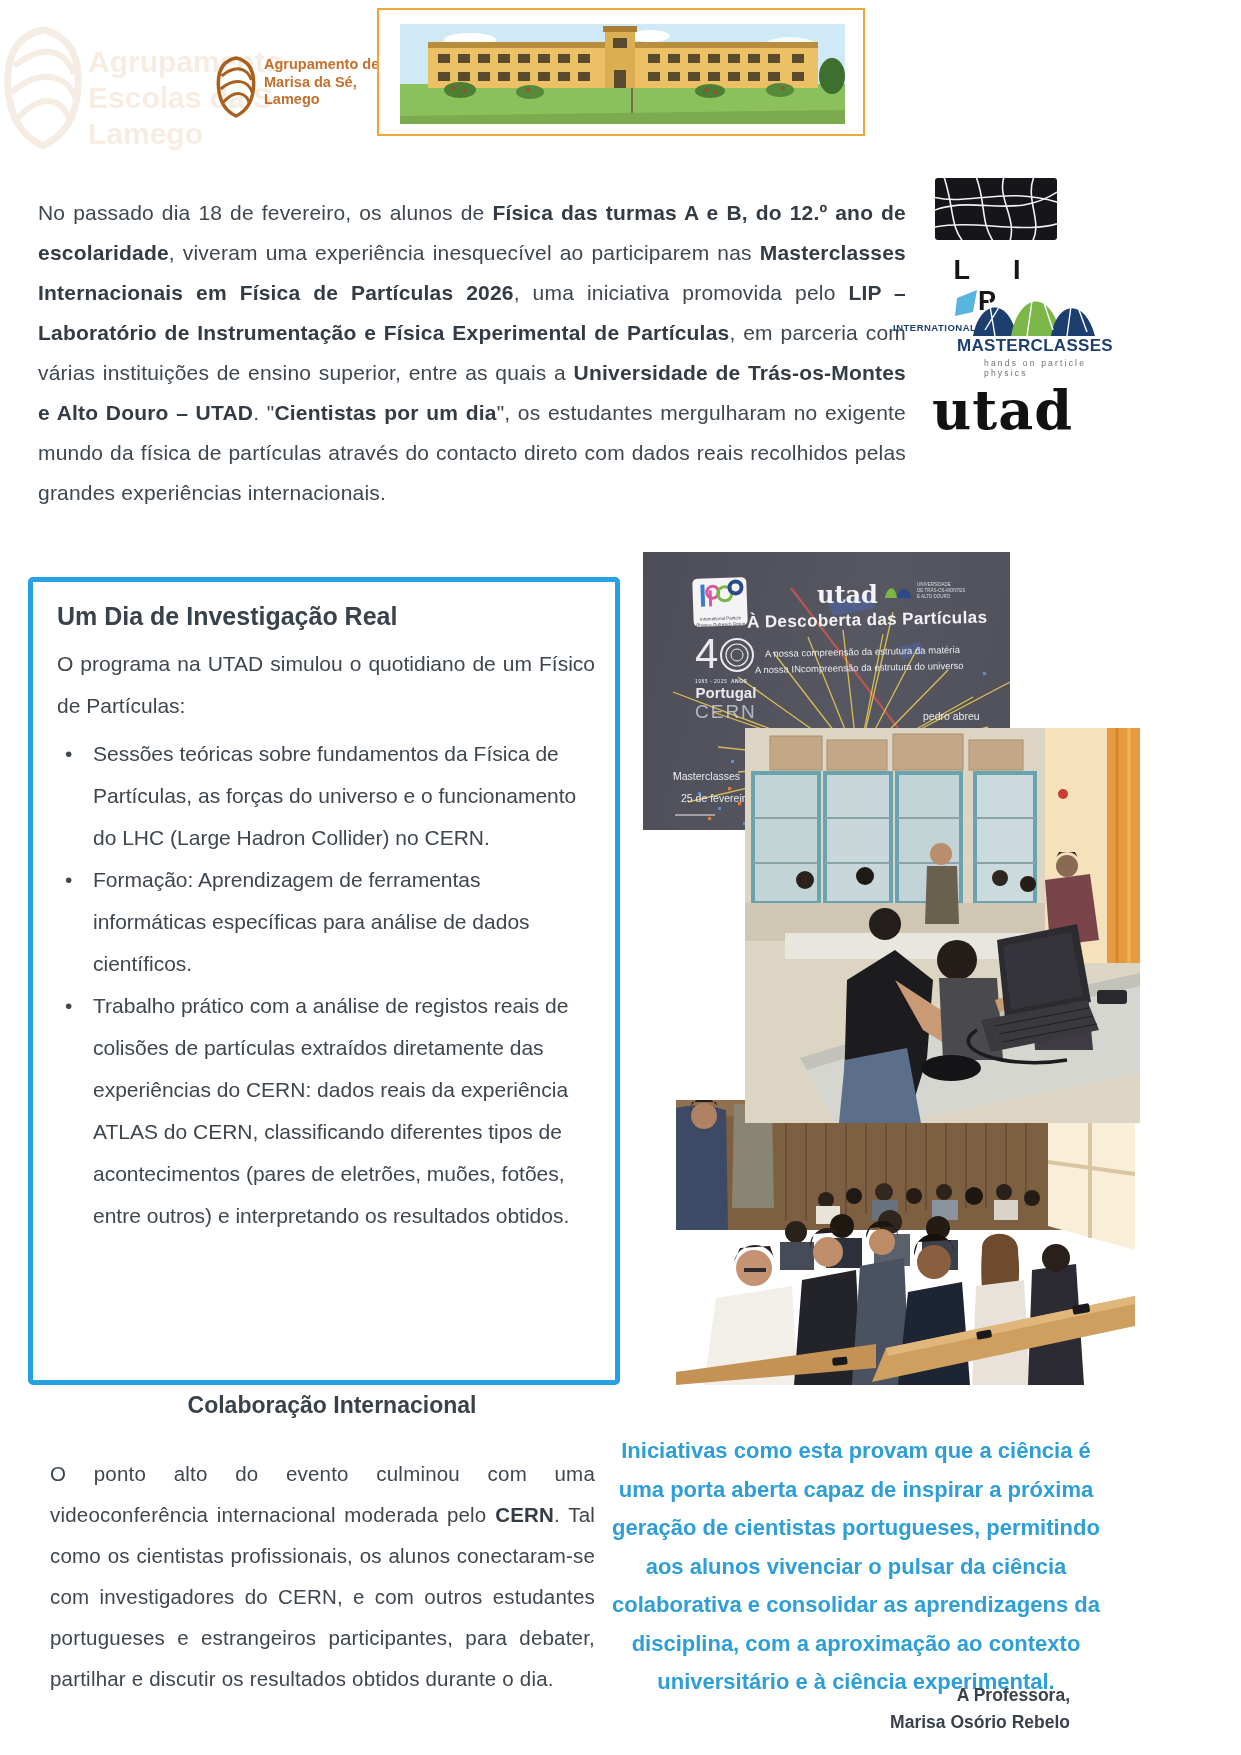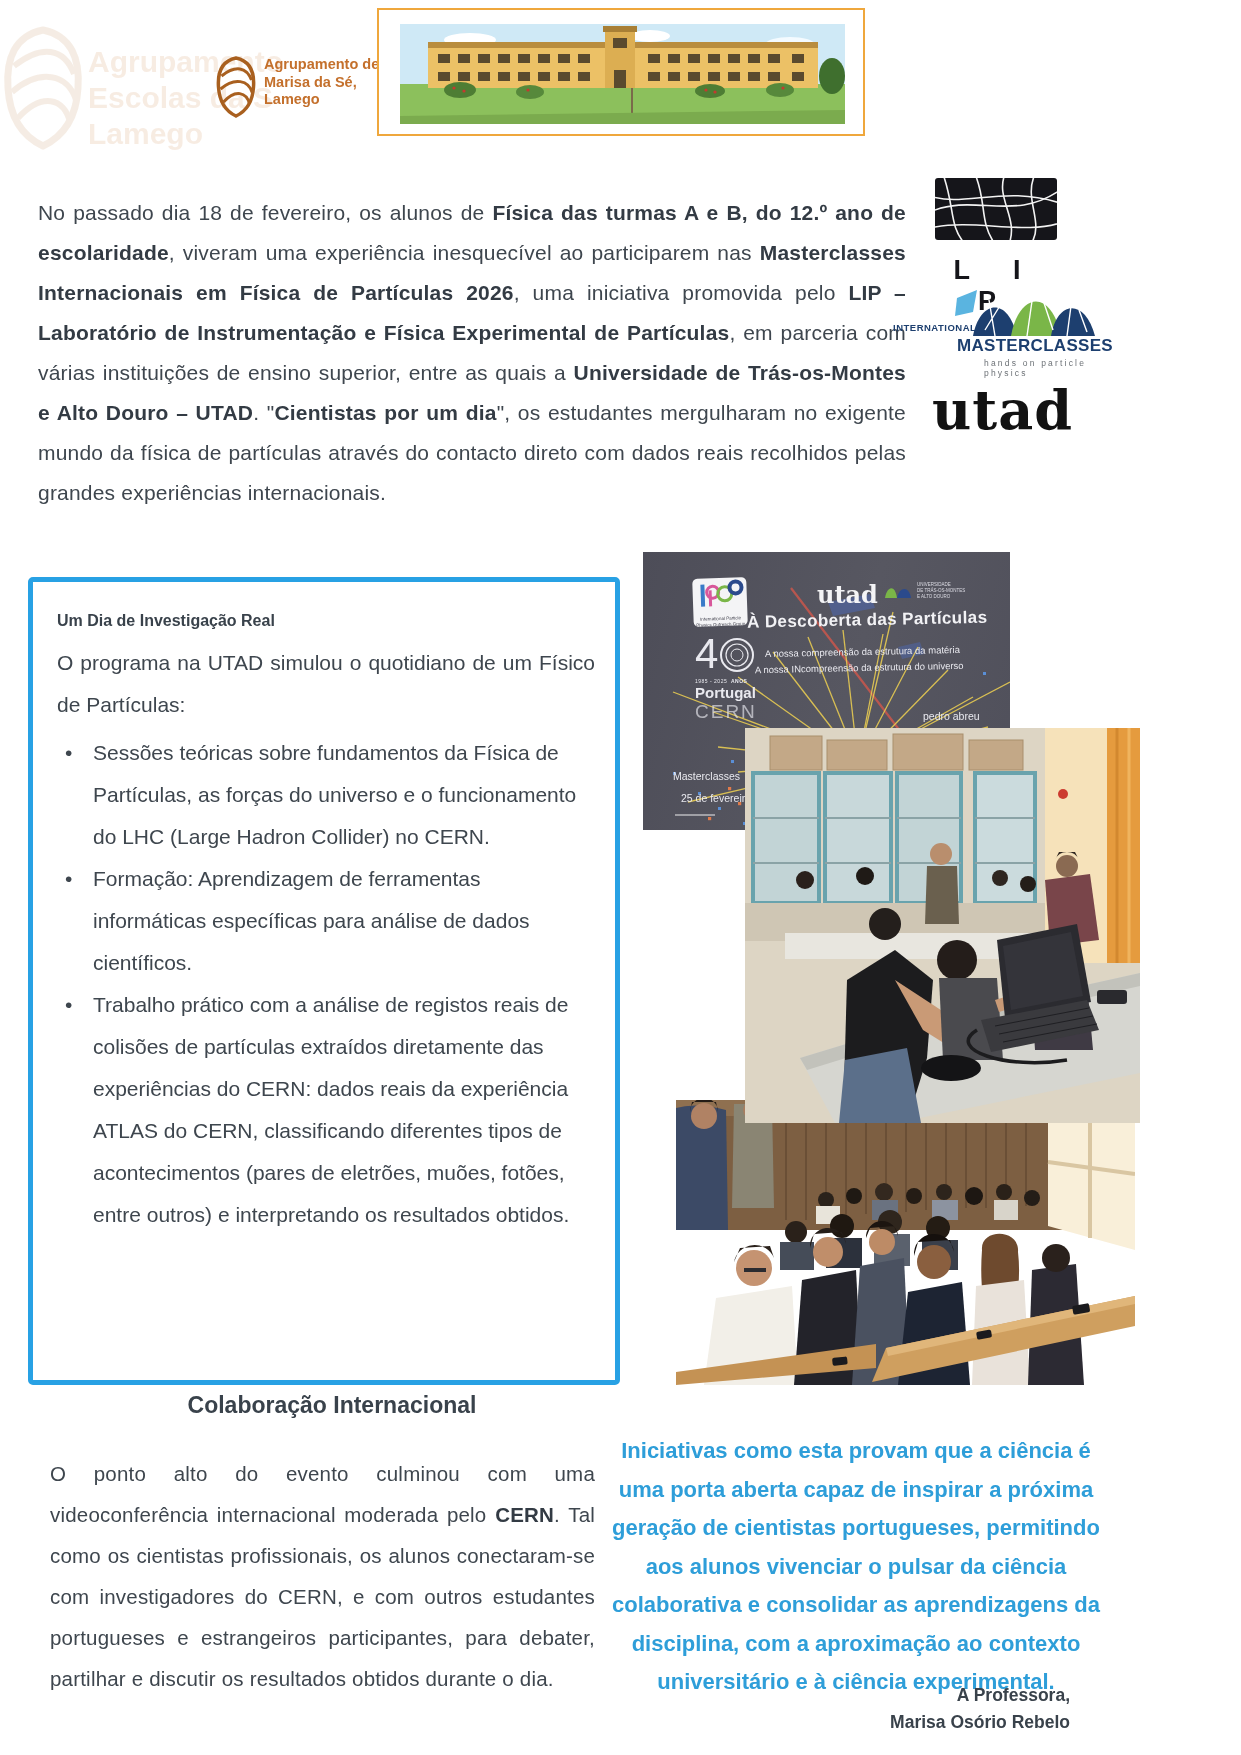--- a/index.html
+++ b/index.html
@@ -20,21 +20,21 @@
   
   .lip-letters{font-weight:900;font-size:27px;color:#15151a;letter-spacing:18px;margin-top:11px;}
   .imc-int{font-weight:700;font-size:9.5px;color:#1d3f6f;letter-spacing:.5px;}
   .imc-name{font-weight:800;font-size:17px;color:#1d3f6f;letter-spacing:.3px;}
   .imc-tag{font-size:8.5px;color:#6d7277;letter-spacing:2.2px;margin-left:35px;}
   .utad-word{font-family:"DejaVu Serif",serif;font-weight:700;font-size:54px;color:#121212;letter-spacing:1px;}
 
   
   .bluebox{left:28px;top:577px;width:592px;height:808px;border:5px solid #28a1e4;border-radius:5px;
            box-sizing:border-box;background:#ffffff;padding:14px 20px 0 24px;overflow:hidden;}
-  .box-title{font-size:16px;font-weight:700;color:#39424b;margin:16px 0 12px 0;}
+  .box-title{font-size:25px;font-weight:700;color:#39424b;margin:6px 0 12px 0;}
   .box-lead{font-size:21px;line-height:42px;text-align:justify;margin:0 0 6px 0;}
   .bullet{display:flex;font-size:21px;line-height:42px;}
   .bullet .dot{width:28px;flex:0 0 28px;text-align:left;padding-left:8px;}
 
   
   .collab-title{left:36px;top:1392px;width:592px;text-align:center;font-size:23px;font-weight:700;color:#39424b;}
   .collab-p{left:50px;top:1432px;width:545px;font-size:20.5px;line-height:41px;text-align:justify;letter-spacing:.2px;}
 
   
   .quote{left:608px;top:1388px;width:496px;text-align:center;font-weight:700;
@@ -275,21 +275,21 @@
     <div class="abs sl-title" style="left:104px;top:58px;width:260px;">À Descoberta das Partículas</div>
     <div class="abs sl-sub" style="left:122px;top:94px;">A nossa compreensão da estrutura da matéria</div>
     <div class="abs sl-sub" style="left:112px;top:110px;">A nossa INcompreensão da estrutura do universo</div>
     <div class="abs forty" style="left:52px;top:78px;">
       <span style="font-size:42px;font-weight:300;">4</span><svg width="38" height="38" viewBox="0 0 38 38" style="vertical-align:-6px;">
           <circle cx="19" cy="19" r="16" fill="none" stroke="#e9e9ef" stroke-width="2"></circle>
           <circle cx="19" cy="19" r="11" fill="none" stroke="#e9e9ef" stroke-width="1.2"></circle>
           <circle cx="19" cy="19" r="6" fill="none" stroke="#e9e9ef" stroke-width="1"></circle>
         </svg>
       <div style="font-size:5px;letter-spacing:.5px;"><span>1985 - 2025</span> &nbsp;<span style="font-weight:700">ANOS</span></div>
-      <div style="font-size:15px;font-weight:600;">Portugal</div>
+      <div style="font-size:15px;font-weight:600;text-align:center;">Portugal</div>
       <div style="font-size:19px;letter-spacing:2px;opacity:.65;">CERN</div>
     </div>
     <div class="abs sl-small" style="left:280px;top:158px;">pedro abreu</div>
     <div class="abs sl-small" style="left:293px;top:176px;">LIP, IST</div>
     <div class="abs sl-small" style="left:30px;top:218px;">Masterclasses</div>
     <div class="abs sl-small" style="left:38px;top:240px;">25 de fevereiro</div>
     <div class="abs" style="left:32px;top:262px;width:40px;height:2px;background:rgba(255,255,255,.45);"></div>
   </div>
 
   <div class="abs bluebox">

